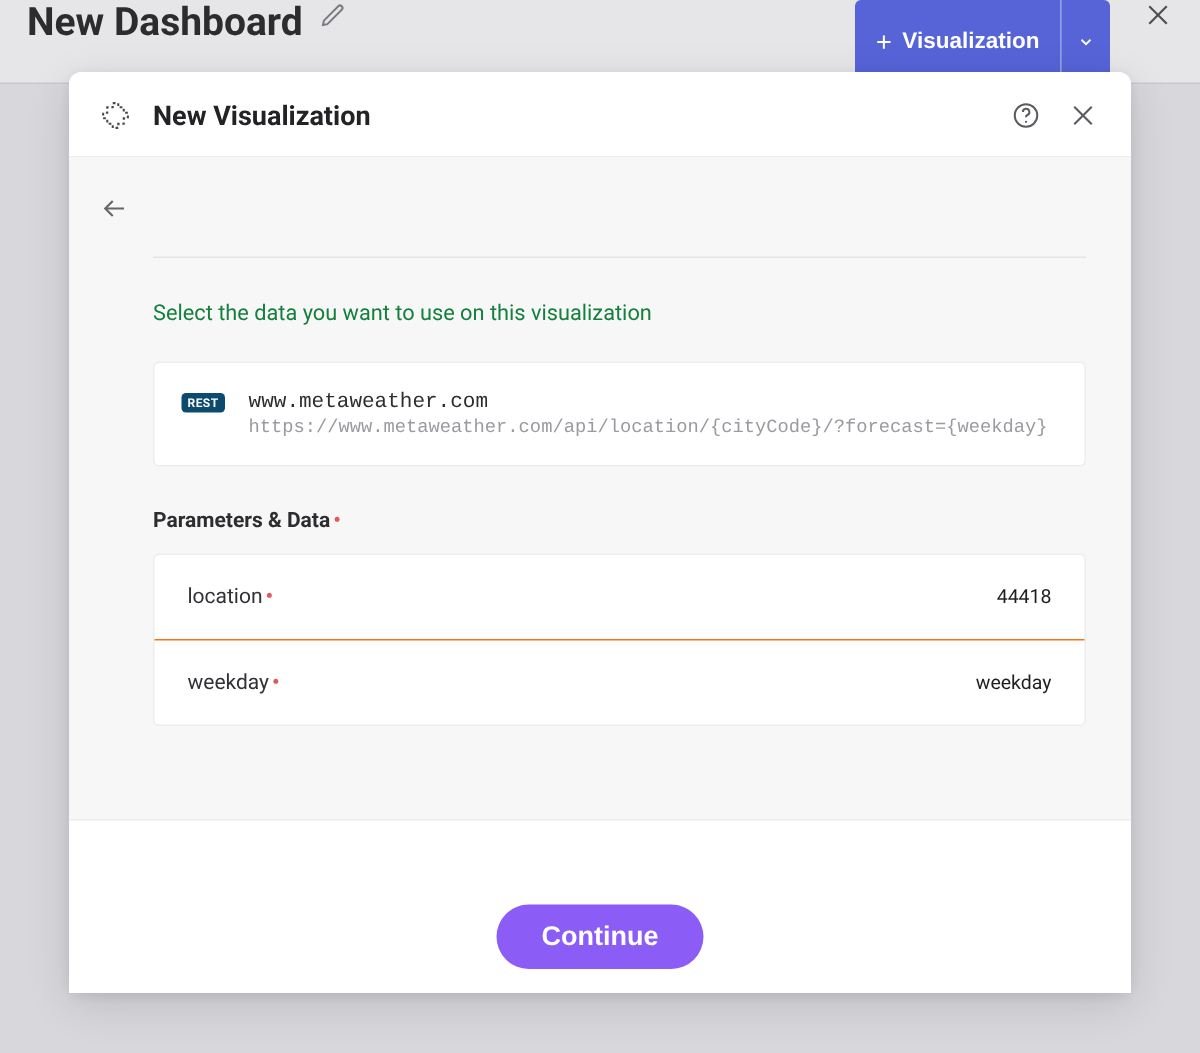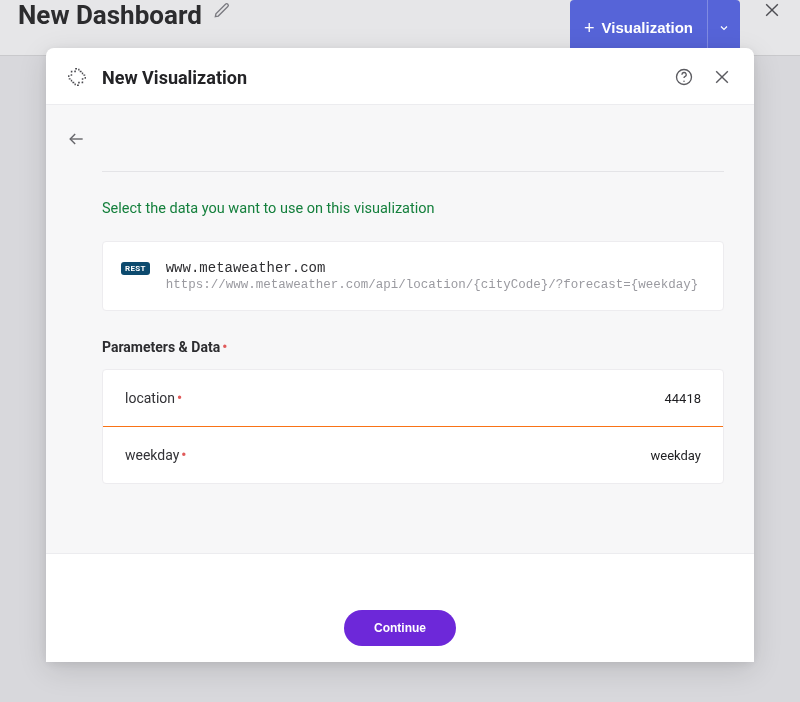--- a/index.html
+++ b/index.html
@@ -215,25 +215,25 @@
     }
 
     .modal-footer {
       background: #fff;
       border-top: 1px solid #ececef;
       padding: 16px;
       display: flex;
       justify-content: center;
     }
     .continue-btn {
-      background: #6d28d9;
+      background: #8b5cf6;
       color: #fff;
       border: none;
       border-radius: 22px;
-      font-size: 12px;
+      font-size: 18px;
       font-weight: 600;
       padding: 11px 30px;
       cursor: pointer;
       margin-top: 40px;
     }
 
     svg { display: block; }
   </style>
 </head>
 <body>

